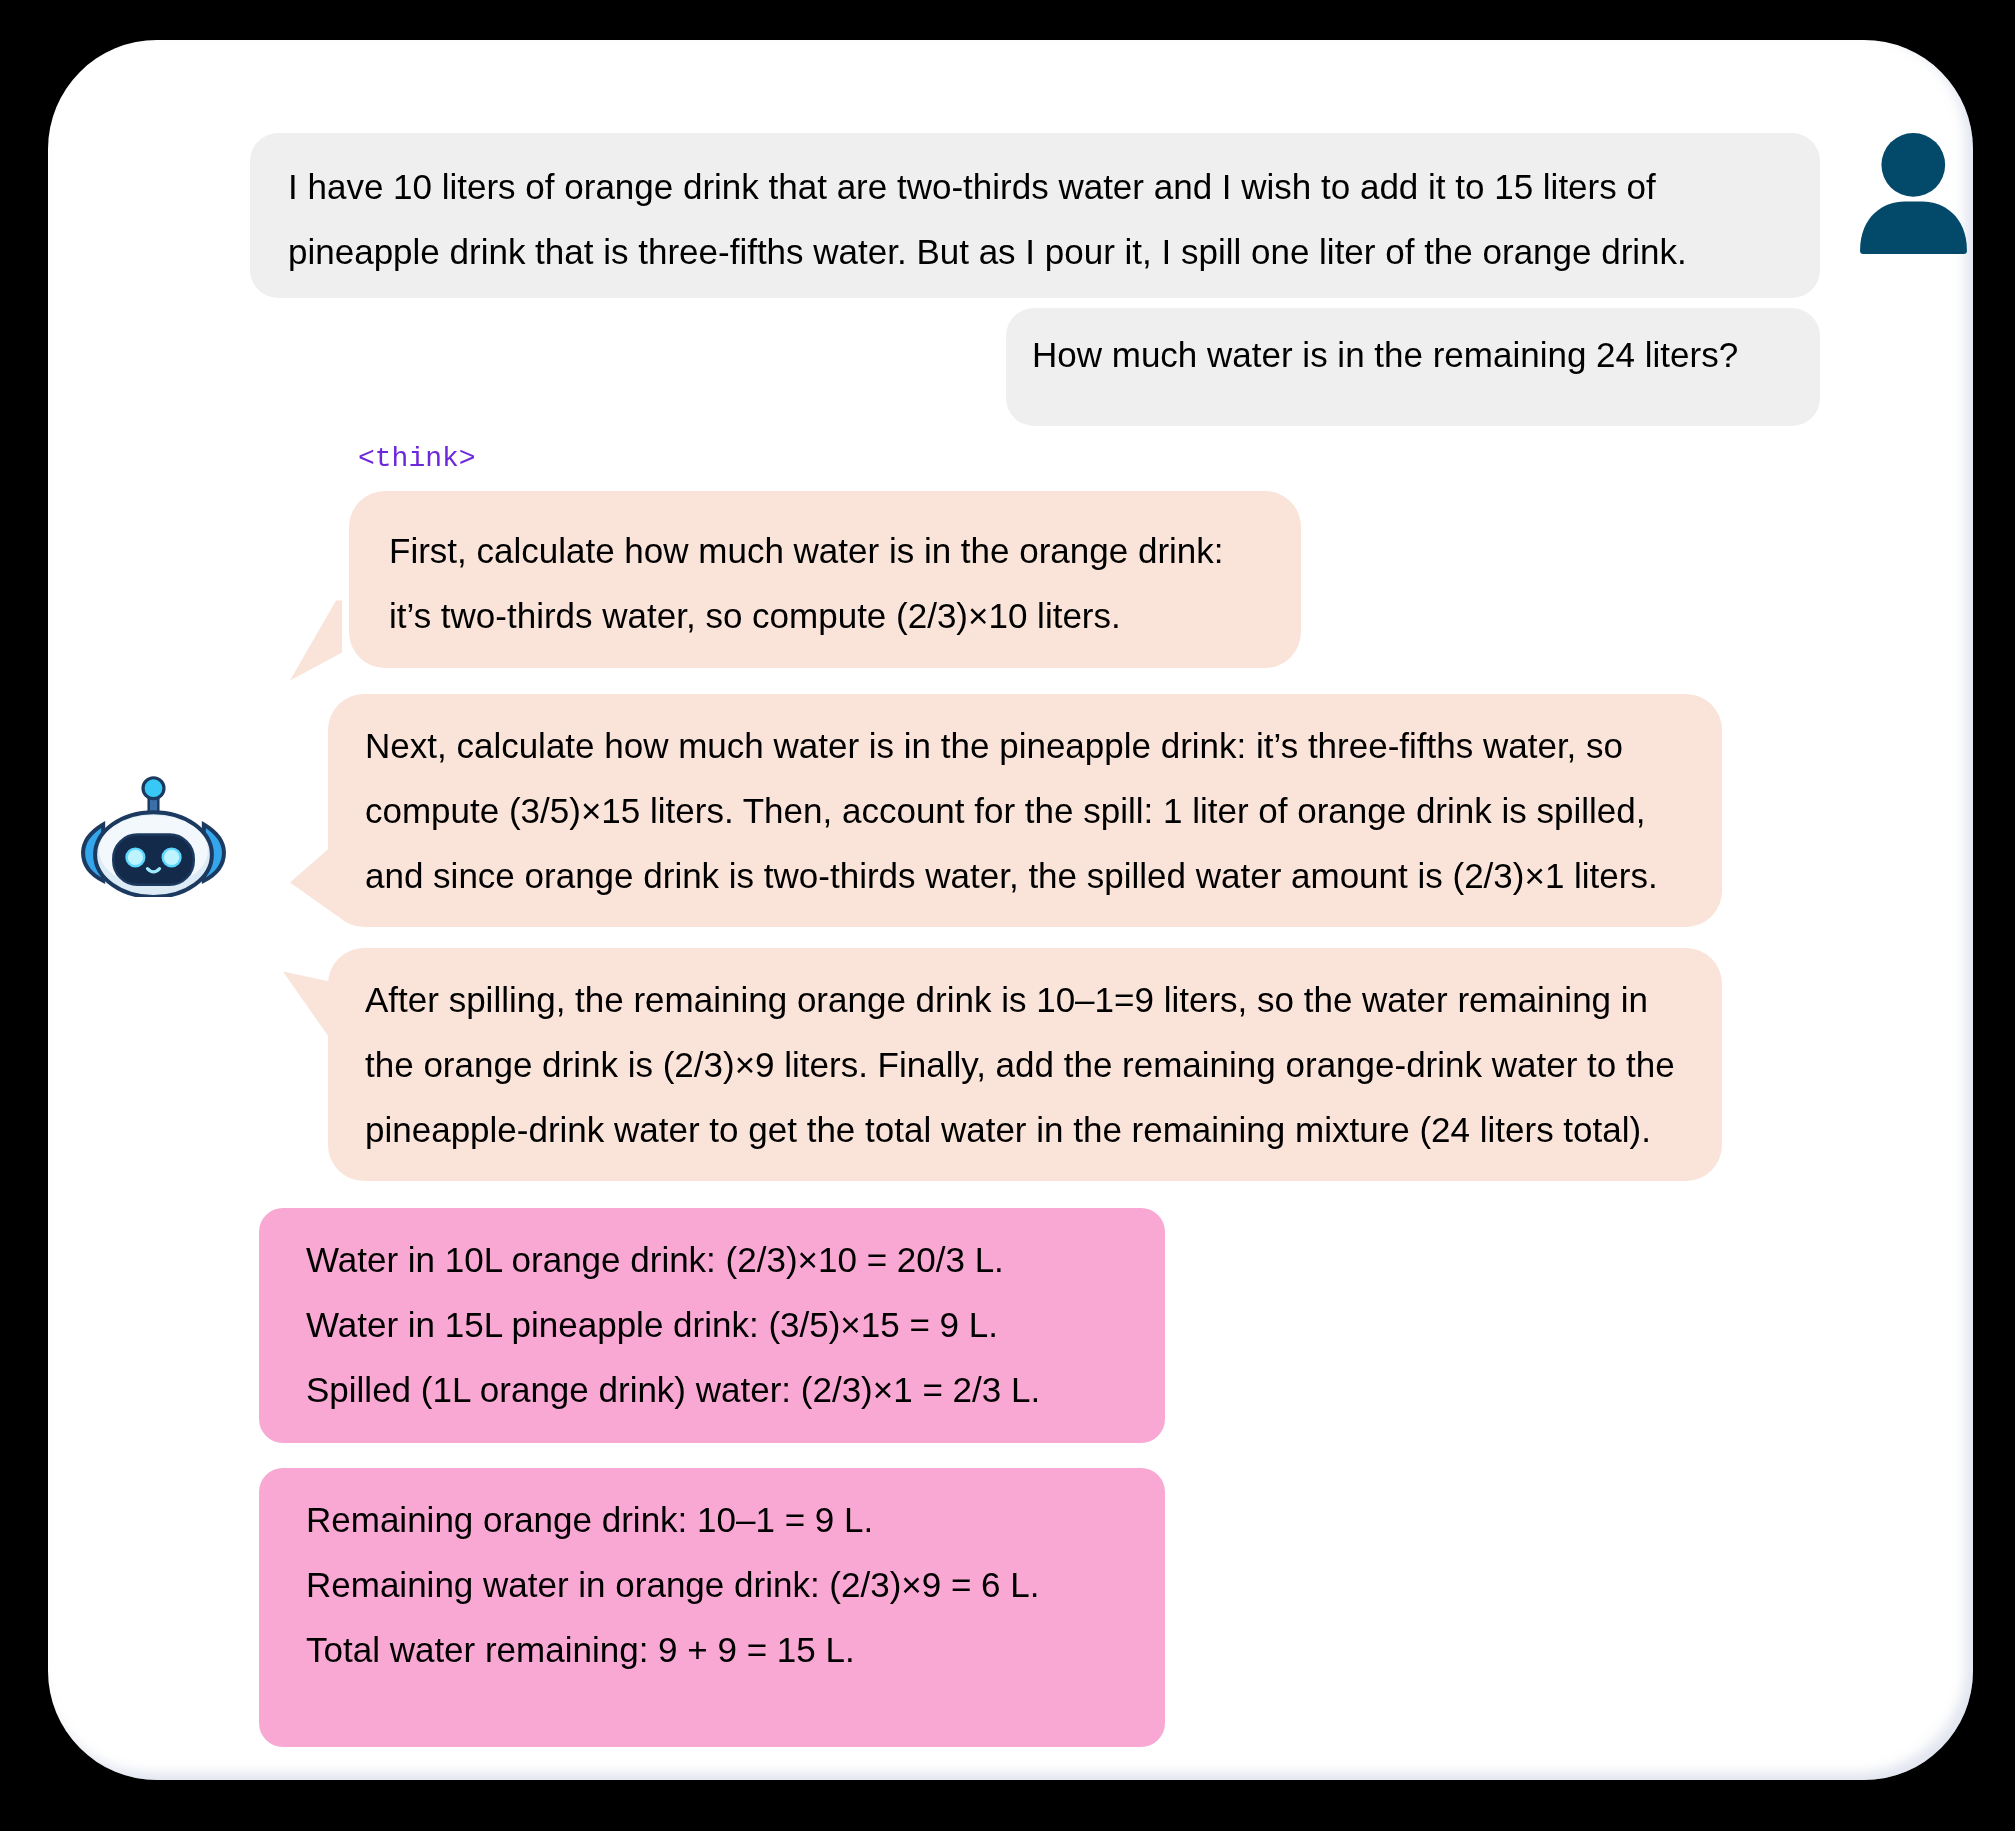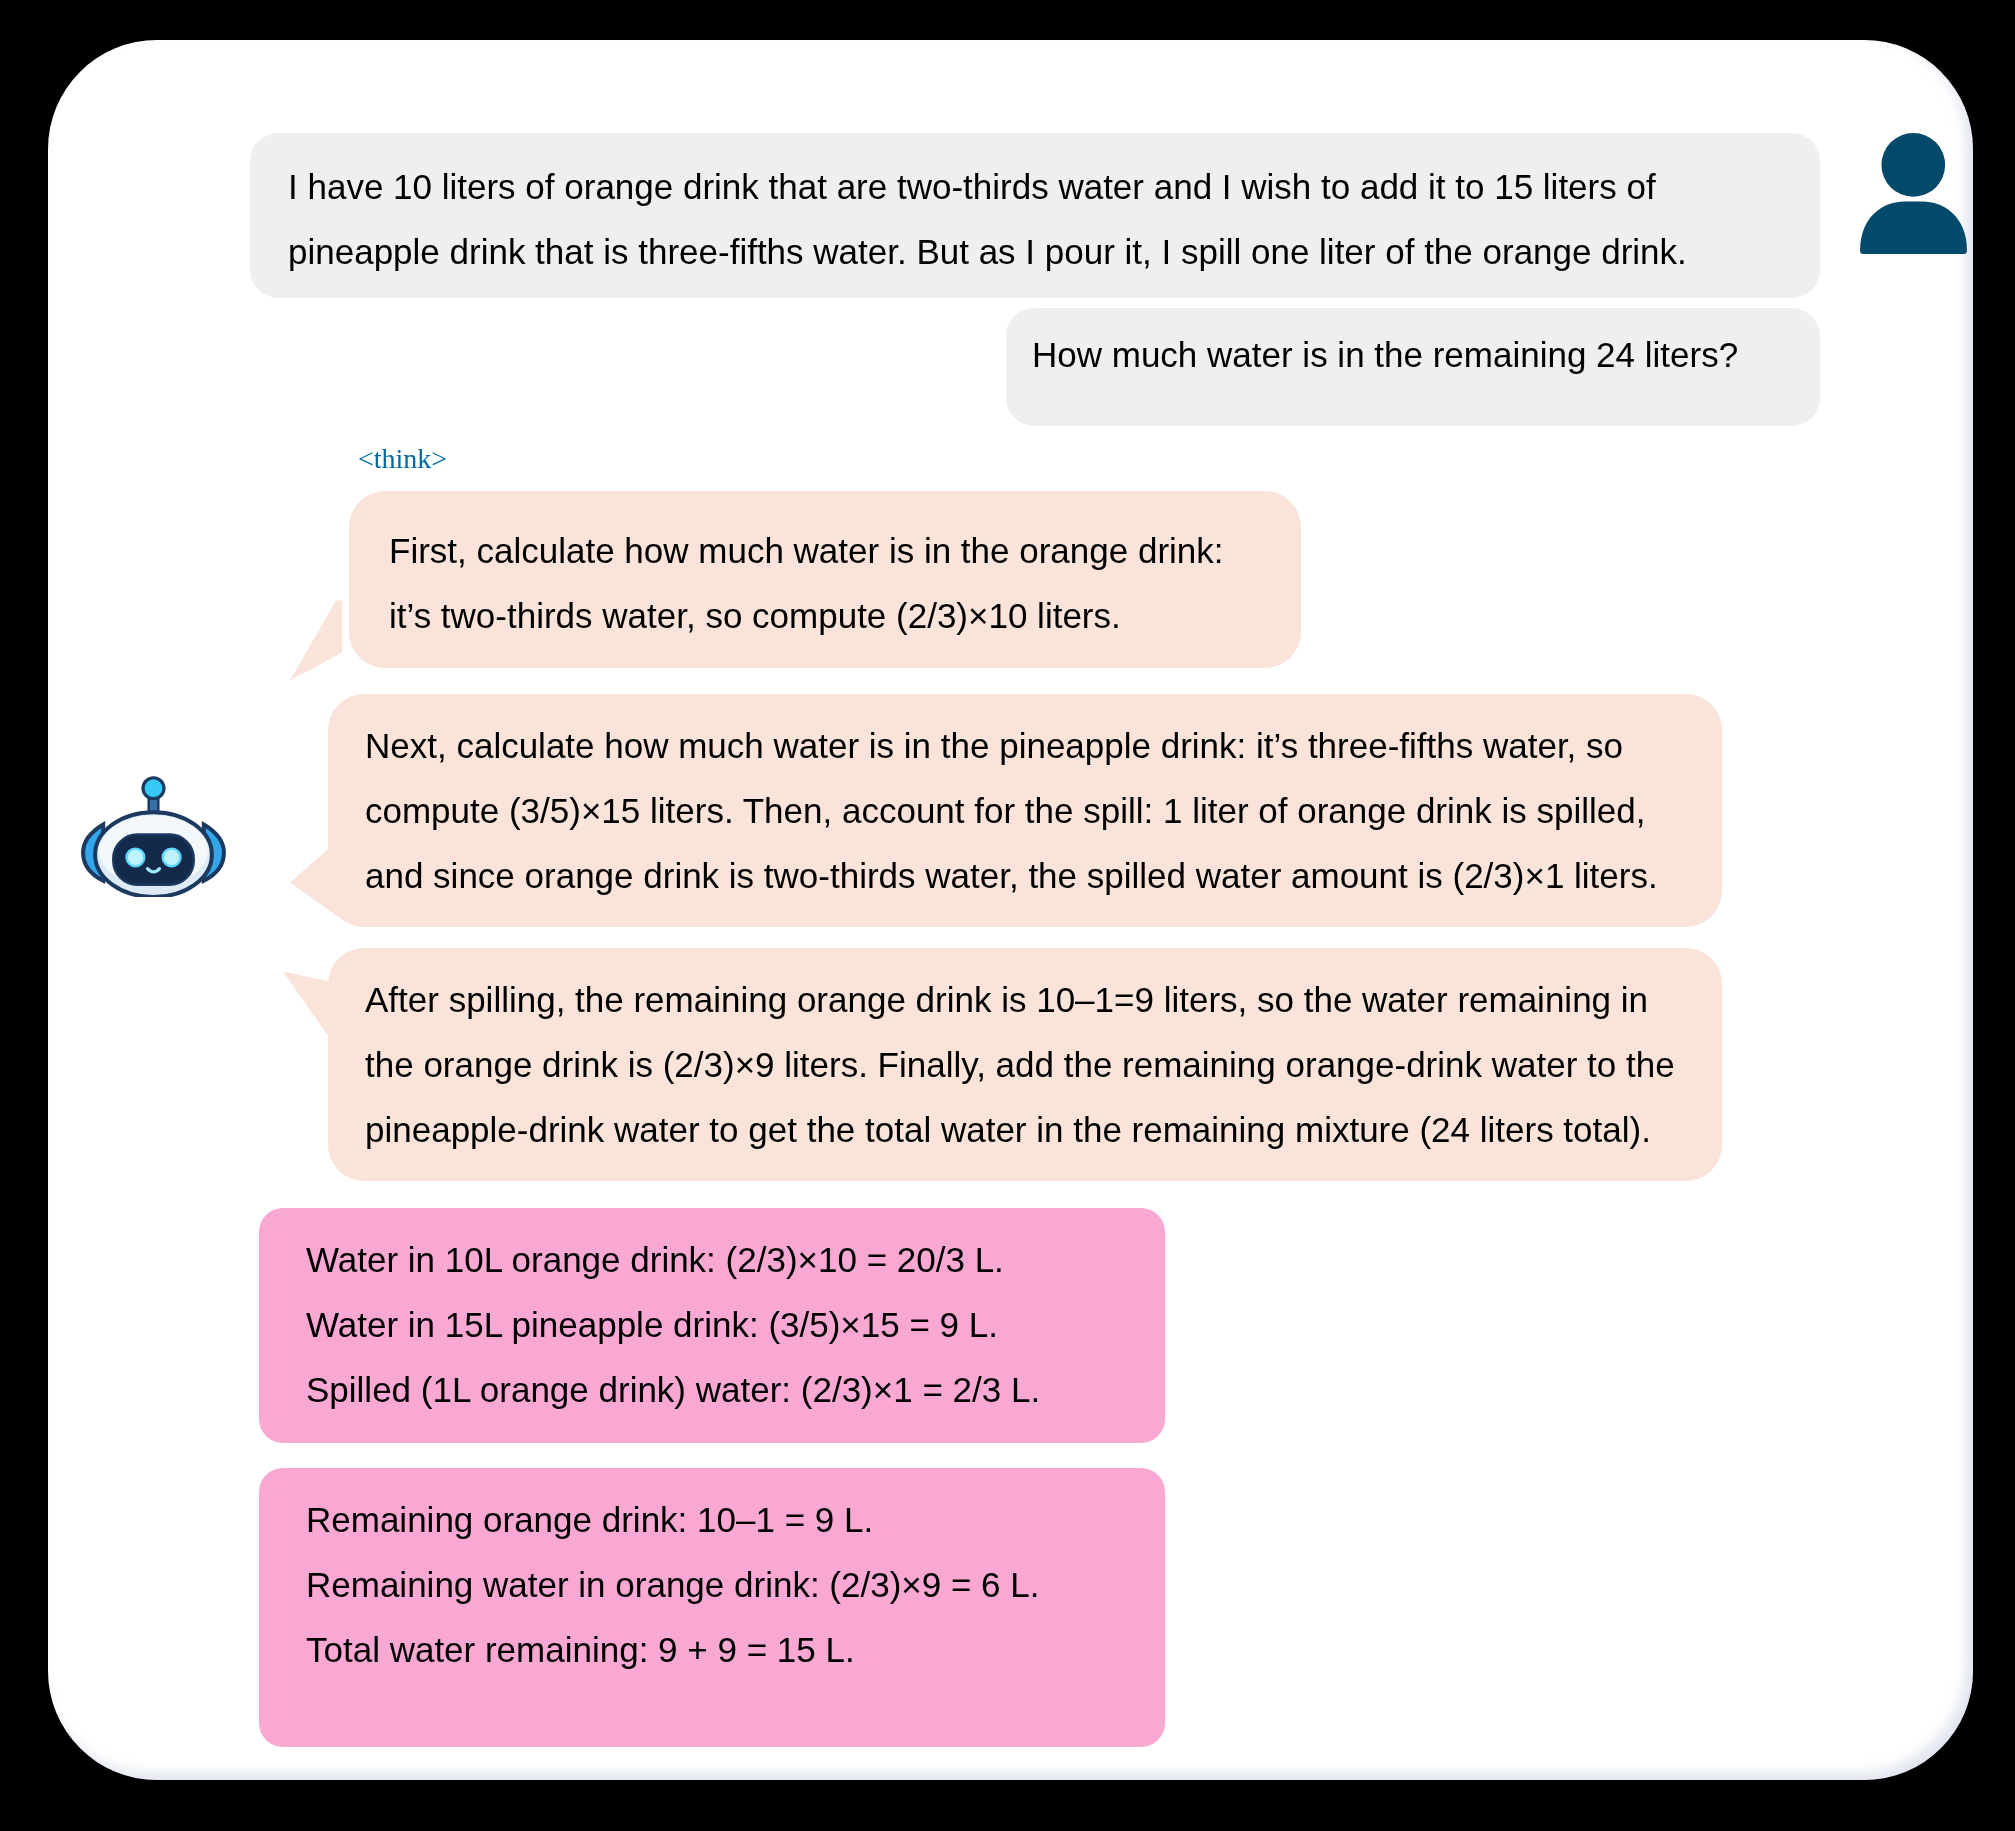--- a/index.html
+++ b/index.html
@@ -40,23 +40,23 @@
     background: #FAE3D8;
     border-radius: 36px;
     box-sizing: border-box;
   }
   .answer-box {
     background: #f9a8d4;
     border-radius: 24px;
     box-sizing: border-box;
   }
   .think-label {
-    font-family: Liberation Serif, serif;
+    font-family: Liberation Mono, monospace;
     font-size: 28px;
-    color: #0369a1;
+    color: #6d28d9;
   }
 </style>
 </head>
 <body>
 
 <div class="card">
 
   <div class="abs user-bubble" style="left:202px; top:93px; width:1570px; height:165px; padding:21px 0 0 38px;">
     <div class="msg-text">I have 10 liters of orange drink that are two-thirds water and I wish to add it to 15 liters of
 pineapple drink that is three-fifths water. But as I pour it, I spill one liter of the orange drink.</div>

